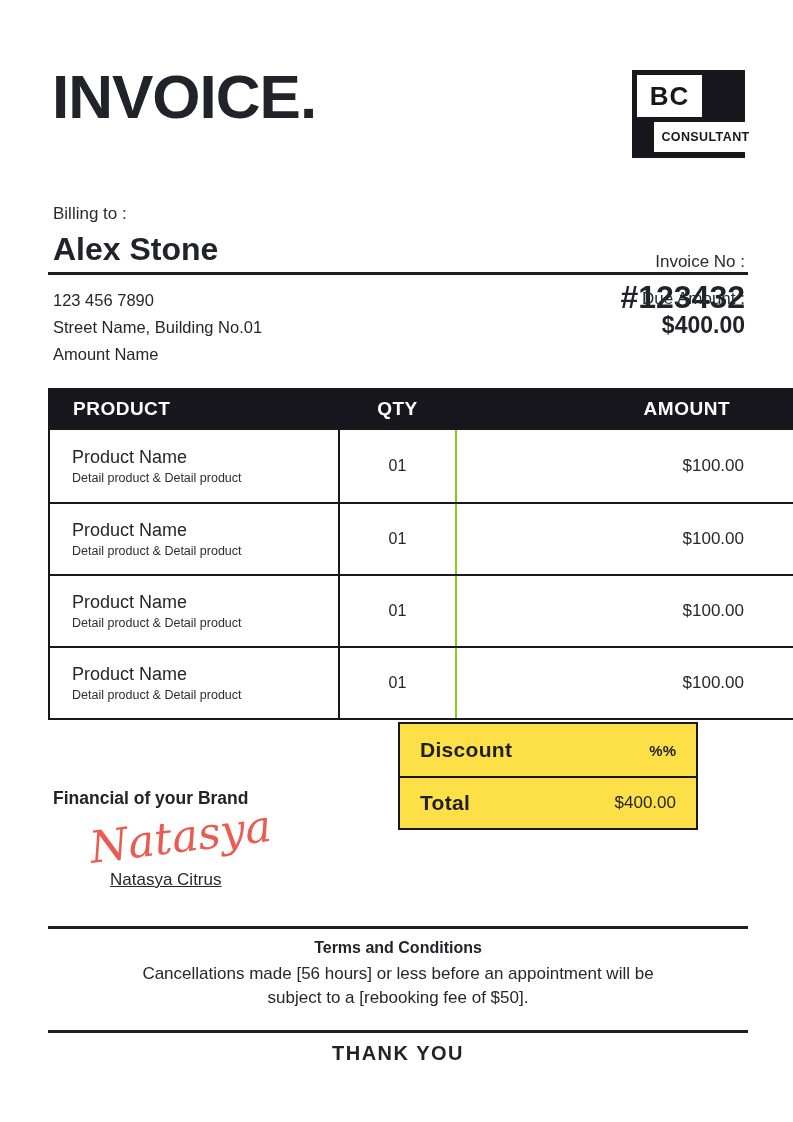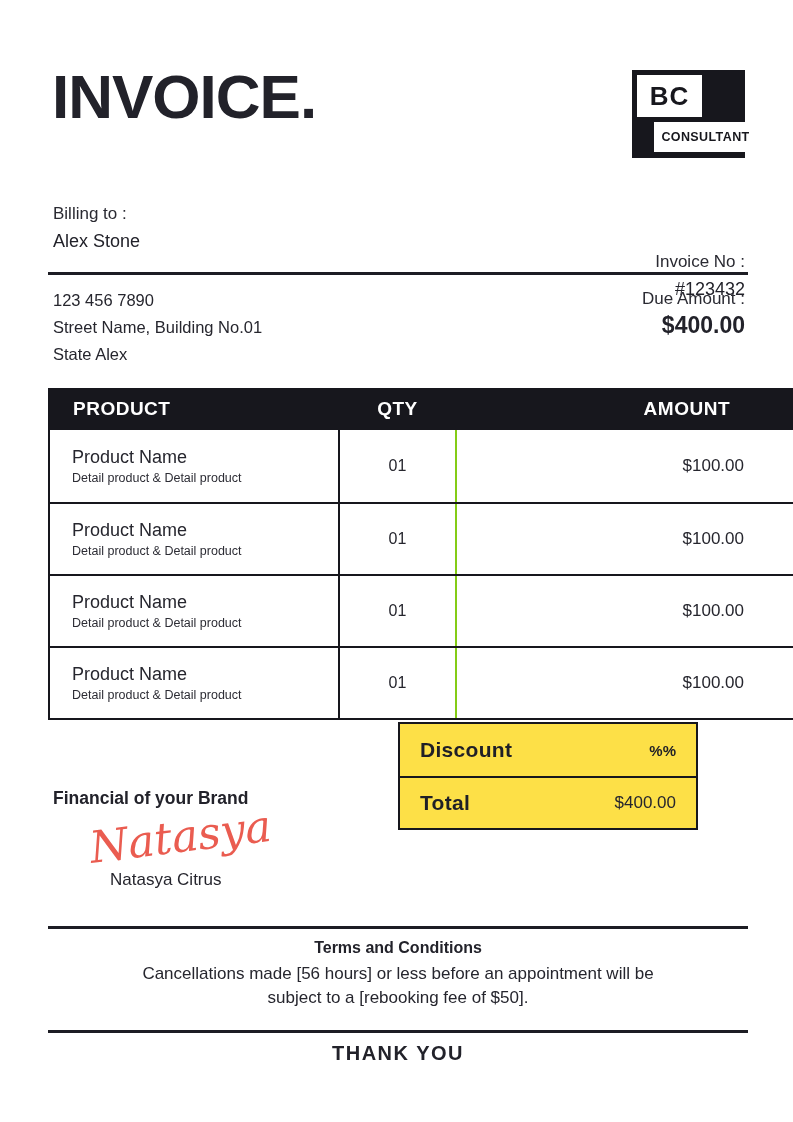--- a/index.html
+++ b/index.html
@@ -26,21 +26,21 @@
   .logo-consultant {
     position:absolute; left:22px; bottom:6px; width:103px; height:30px; background:#ffffff;
     display:flex; align-items:center; justify-content:center;
     font-size:12.5px; font-weight:bold; letter-spacing:0.4px; color:#17171d; white-space:nowrap;
   }
 
   
   .billing-left { position:absolute; left:53px; top:204px; }
   .billing-right { position:absolute; right:48px; top:204px; text-align:right;margin-top:48px; }
   .label-sm { font-size:17px; color:#2a2a32; }
-  .name-lg { font-size:18px; font-weight:normal; margin-top:7px; color:#22222a; }
+  .name-lg { font-size:32px; font-weight:bold; margin-top:7px; color:#22222a; }
 
   .hr { position:absolute; left:48px; width:700px; height:2.5px; background:#1d1d24; }
   .hr1 { top:272px; } .hr2 { top:926px; } .hr3 { top:1030px; }
 
   .contact-left { position:absolute; left:53px; top:287px; font-size:16.5px; line-height:27px; color:#26262e; }
   .contact-right { position:absolute; right:48px; top:289px; text-align:right; }
   .due-amount { font-size:23px; font-weight:bold; margin-top:3px; color:#22222a; }
 
   
   .items-table { position:absolute; left:48px; top:388px; width:784px; }
@@ -73,21 +73,21 @@
   .total-value { font-size:17px; color:#26262e; }
 
   
   .brand-line { position:absolute; left:53px; top:788px; font-size:17.5px; font-weight:bold; color:#22222a; z-index:1; }
   .signature-script {
     position:absolute; left:90px; top:826px; z-index:2;
     font-family:"DejaVu Serif", serif; font-style:italic;
     font-size:44px; color:#ea5c50; transform:rotate(-7deg); transform-origin:left center;
     line-height:1;
   }
-  .signer { position:absolute; left:110px; top:870px; font-size:17px; color:#26262e; z-index:1; }
+  .signer { position:absolute; left:110px; top:870px; font-size:17px; color:#26262e; z-index:1;text-decoration:underline; }
 
   
   .terms { position:absolute; left:48px; top:939px; width:700px; text-align:center; }
   .terms-heading { font-size:16px; font-weight:bold; margin-bottom:5px; color:#22222a; }
   .terms-body { font-size:17px; line-height:24px; color:#26262e; }
 
   .thank-you {
     position:absolute; left:48px; top:1042px; width:700px; text-align:center;
     font-size:20px; font-weight:bold; letter-spacing:1.5px; color:#22222a;
   }
@@ -112,21 +112,21 @@
   <div class="billing-right">
     <div class="label-sm">Invoice No :</div>
     <div class="name-lg">#123432</div>
   </div>
 
   <div class="hr hr1"></div>
 
   <div class="contact-left">
     <div>123 456 7890</div>
     <div>Street Name, Building No.01</div>
-    <div>State Alex</div>
+    <div>Amount Name</div>
   </div>
 
   <div class="contact-right">
     <div class="label-sm">Due Amount :</div>
     <div class="due-amount">$400.00</div>
   </div>
 
   <div class="items-table">
     <div class="thead">
       <div class="th-product">PRODUCT</div>

